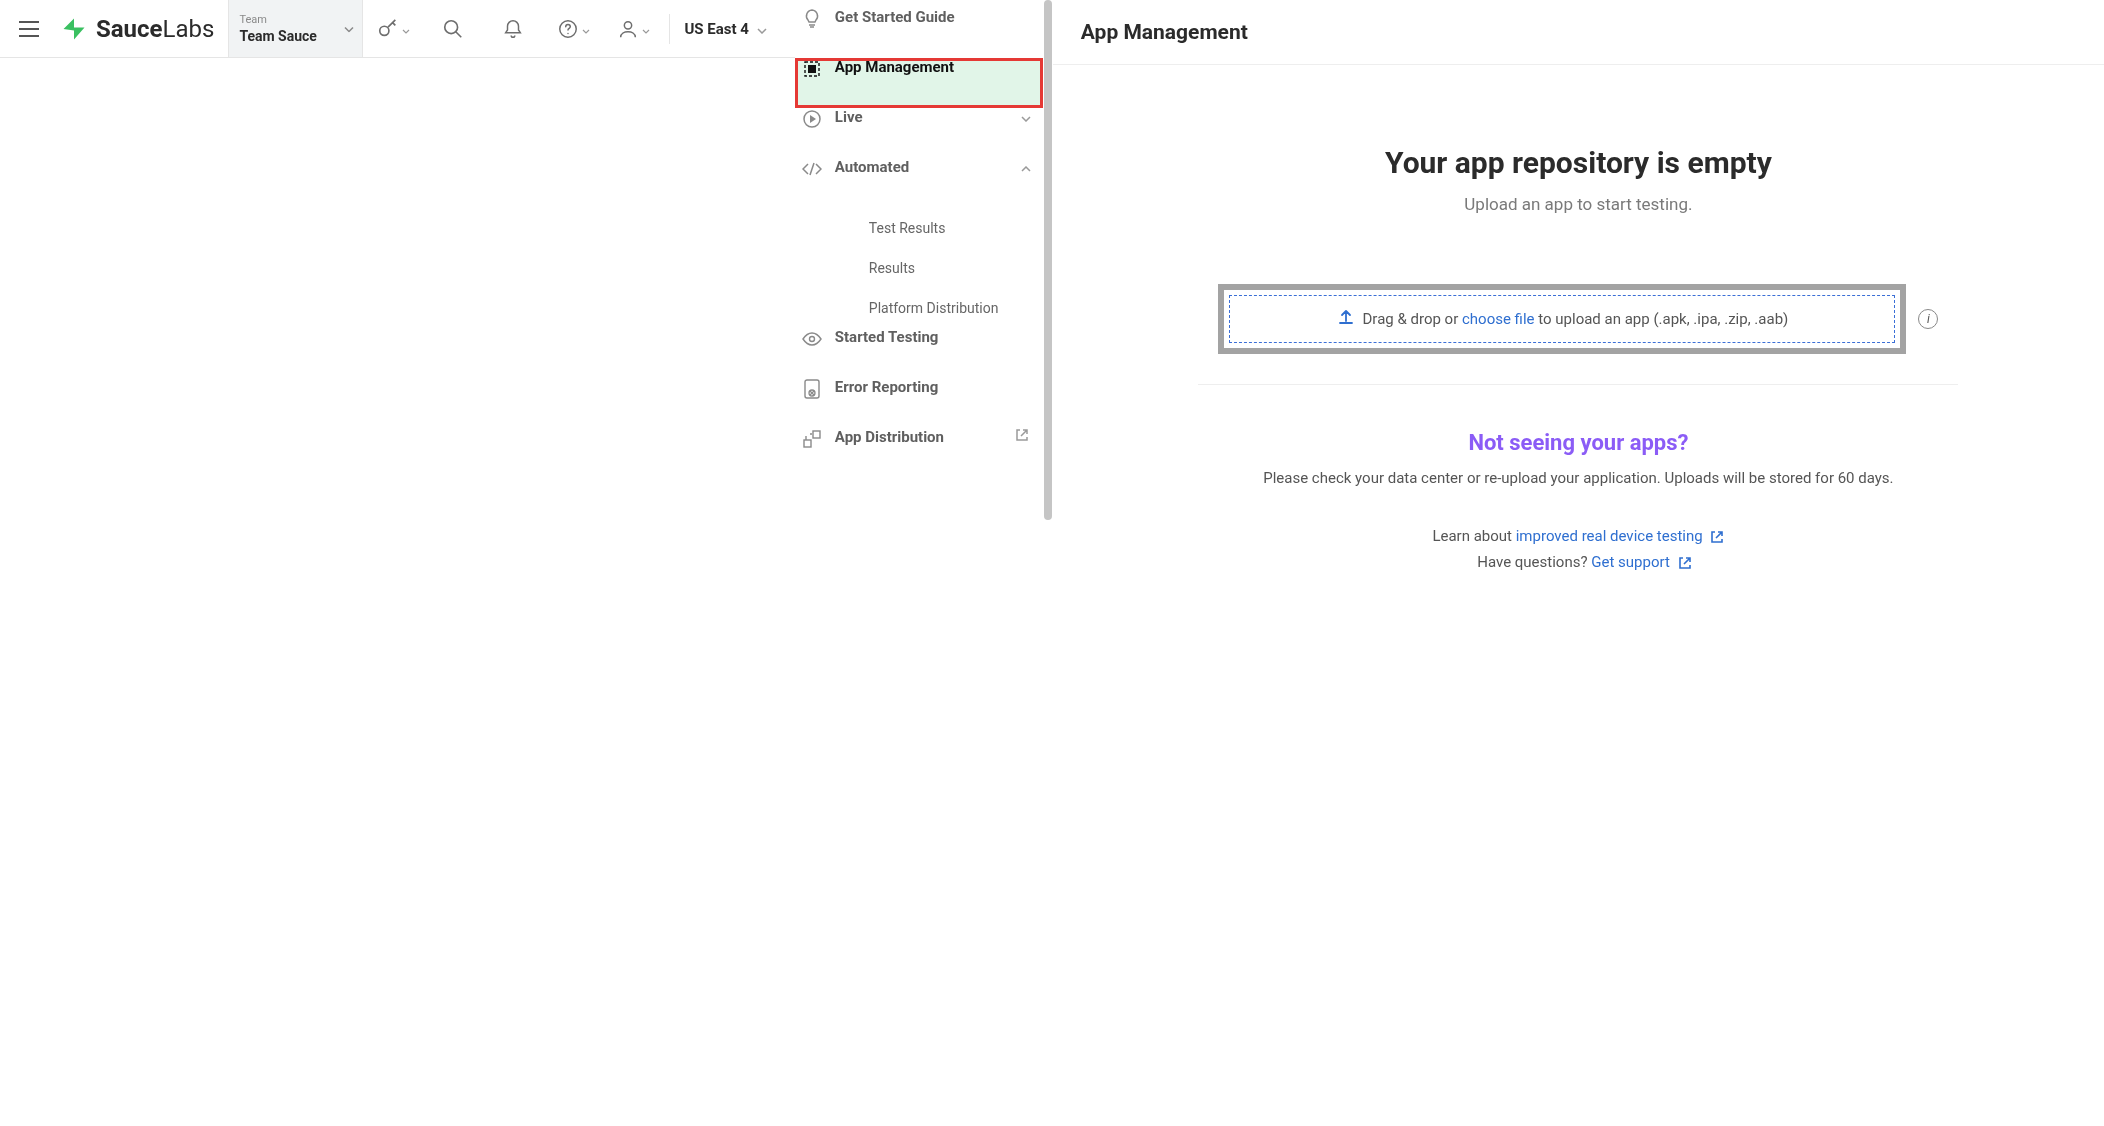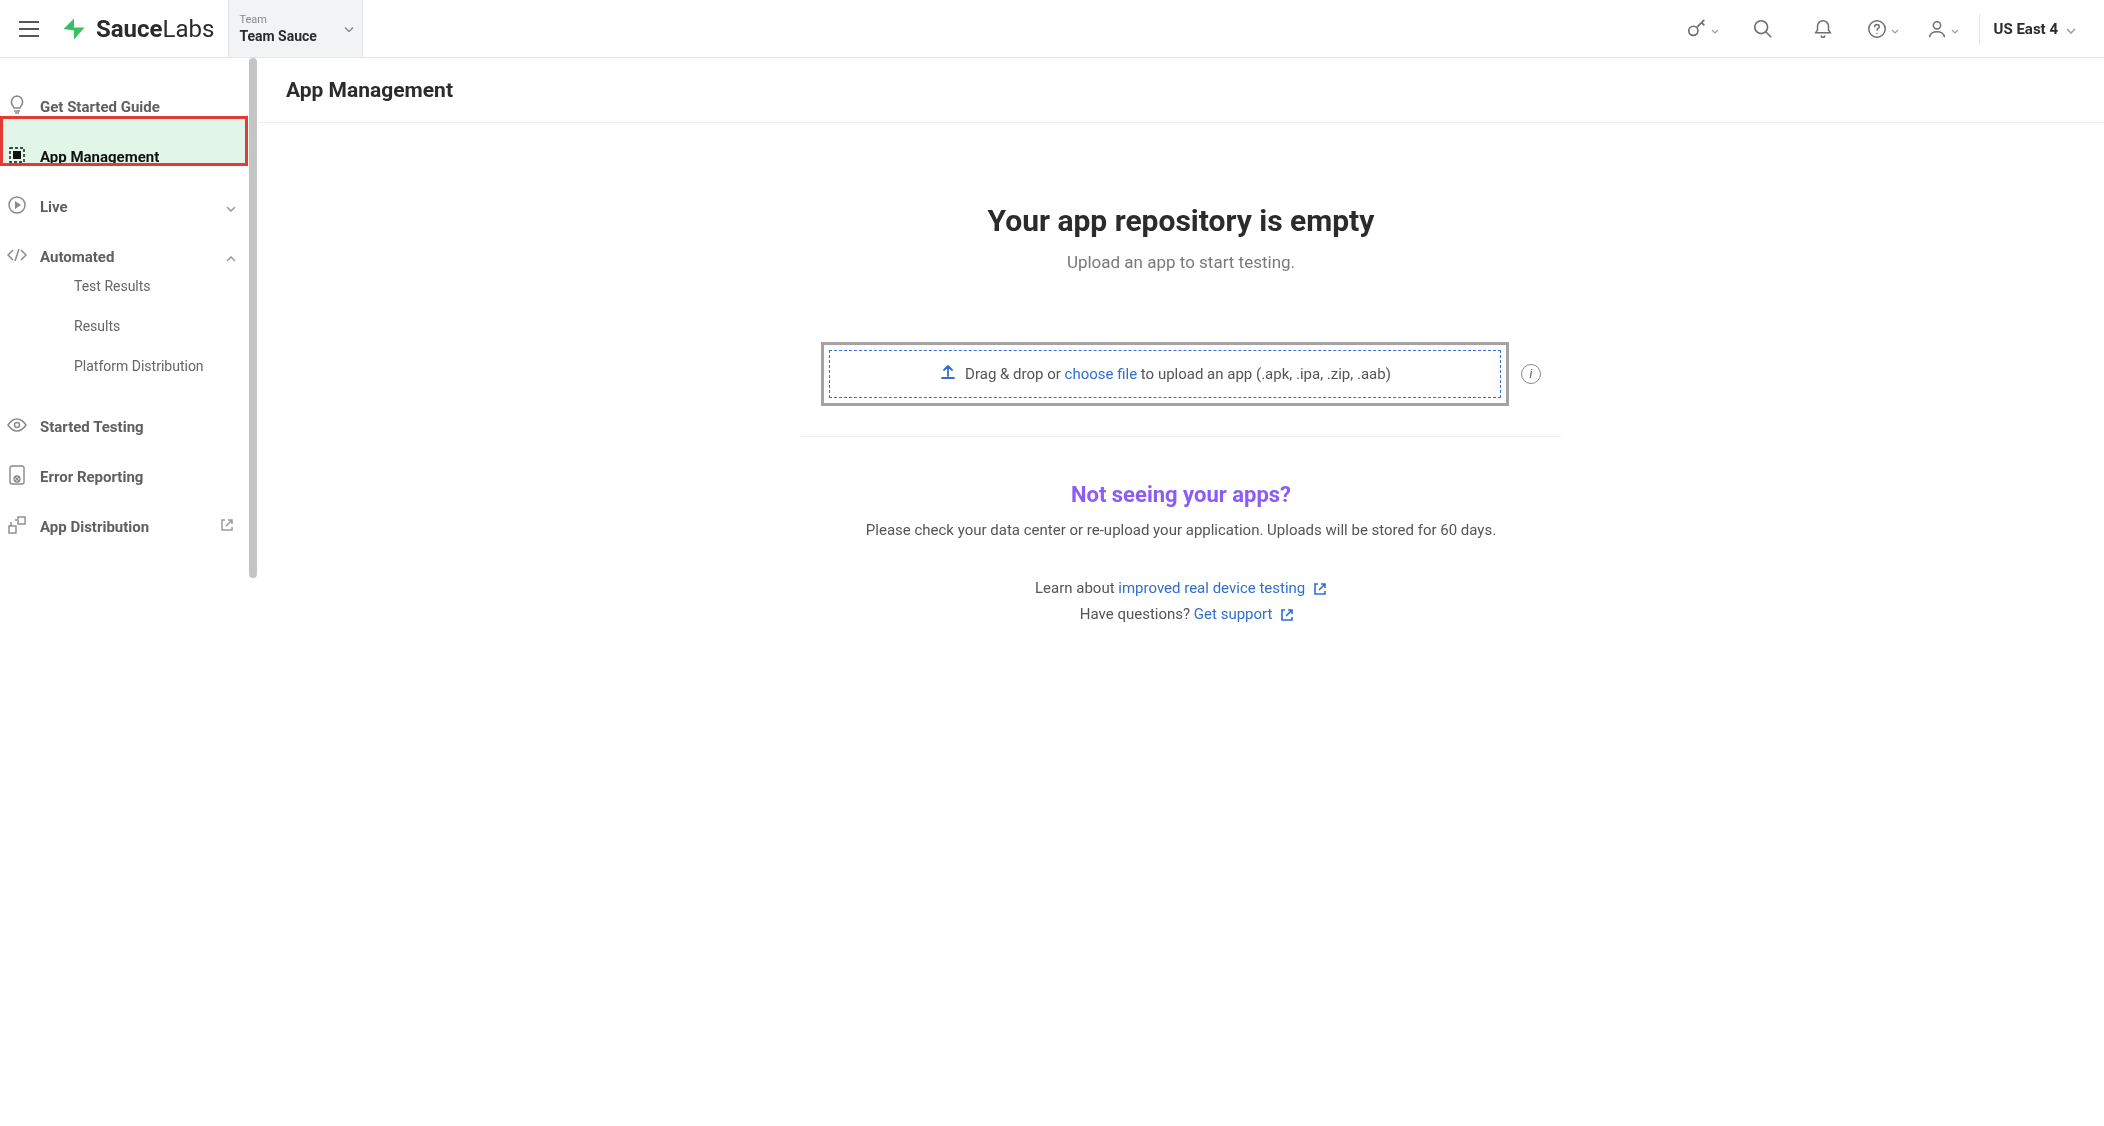--- a/index.html
+++ b/index.html
@@ -1,17 +1,17 @@
 <!DOCTYPE html>
 <html><head>
   <meta charset="utf-8">
   <style>
     * { margin: 0; padding: 0; box-sizing: border-box; font-family: -apple-system, BlinkMacSystemFont, "Segoe UI", Roboto, Helvetica, Arial, sans-serif; }
     body { background: #fff; color: #333; }
-    .app { width: 100%; height: 845px; display: flex; flex-direction: column; }
+    .app { width: 100%; height: 845px; display: flex; }
     
     .header { height: 58px; display: flex; align-items: stretch; border-bottom: 1px solid #e5e5e5; }
     .hamburger { width: 58px; display: flex; align-items: center; justify-content: center; color: #555; }
     .hamburger svg { width: 20px; height: 16px; }
     .logo { display: flex; align-items: center; gap: 8px; padding: 0 14px 0 2px; }
     .logo-mark { display:flex;align-items:center; }
     .logo-text { font-size: 24px; font-weight: 700; color: #2b2b2b; }
     .logo-text .light { font-weight: 400; }
     .team-selector { width: 135px; background: #f1f3f4; border-right: 1px solid #e5e5e5; border-left:1px solid #e5e5e5; display: flex; flex-direction: column; justify-content: center; padding: 0 10px; position:relative; }
     .team-selector .label { font-size: 11px; color: #8a8a8a; }
@@ -20,37 +20,37 @@
     .header-spacer { flex: 1; }
     .header-actions { display: flex; align-items: center; padding-right:20px; }
     .header-icon { width: 60px; display: flex; align-items: center; justify-content: center; color: #6e6e6e; position:relative; }
     .header-icon svg { overflow:visible; }
     .chev-small { margin-left:3px; color:#9a9a9a; }
     .divider-v { width:1px; height:30px; background:#e5e5e5; margin:0 6px;}
     .region { display:flex; align-items:center; font-weight:700; color:#2b2b2b; font-size:15px; padding:0 8px; }
     
     .body { flex:1; display:flex; overflow:hidden; }
     .sidebar { width: 248px; padding-top:8px; }
-    .side-item { display:flex; align-items:flex-end; gap:12px; height:50px; padding:0 6px; font-weight:700; color:#5f5f5f; font-size:15px; position:relative; }
+    .side-item { display:flex; align-items:flex-start; gap:12px; height:50px; padding:0 6px; font-weight:700; color:#5f5f5f; font-size:15px; position:relative; }
     .side-item .ic { width:22px; height:22px; display:flex; align-items:center; justify-content:center; color:#8a8a8a;}
     .side-item.active { background:#e1f5e8; color:#111; }
     .side-item.active .ic { color:#111; }
     .side-item.highlighted-border { outline: 3px solid #e53935; outline-offset:-3px; }
     .side-item .chev-r { position:absolute; right:12px; color:#9a9a9a; }
     .side-sub { padding-left:74px; height:40px; display:flex; align-items:center; font-size:14px; color:#666; }
     .side-item .ext { position:absolute; right:14px; color:#9a9a9a;}
     .scroll-track { width:10px; background:transparent; position:relative; }
     .scroll-thumb { position:absolute; left:1px; top:0; width:8px; height:520px; background:#c5c5c5; border-radius:4px; }
     .main { flex:1; overflow-y:auto; }
     .page-title { padding:20px 28px; font-size:21px; font-weight:700; color:#2b2b2b; border-bottom:1px solid #eee; }
     .empty-state { display:flex; flex-direction:column; align-items:center; padding-top:80px; }
     .empty-title { font-size:30px; font-weight:700; color:#2b2b2b; }
     .empty-sub { font-size:17px; color:#7a7a7a; margin-top:14px; }
     .upload-row { display:flex; align-items:center; width:100%; max-width:720px; margin-top:70px; gap:12px; }
-    .highlight-box { padding:5px; border:3px solid #a3a3a3; flex:1; }
+    .highlight-box { padding:5px; border:6px solid #a3a3a3; flex:1; }
     .dropzone { border:1.5px dashed #3b6fd6; height:48px; display:flex; align-items:center; justify-content:center; font-size:15px; color:#555; gap:8px; }
     .dropzone .link { color:#2f6fd0; }
     .info-ic { width:20px;height:20px; border:1.5px solid #888; border-radius:50%; display:flex;align-items:center;justify-content:center; font-family:Georgia,serif; font-style:italic; font-size:12px; color:#555; }
     .divider-h { height:1px; background:#eee; width:100%; max-width:760px; margin-top:30px;}
     .notseen { margin-top:45px; font-size:22px; font-weight:700; color:#8b5cf6;}
     .notseen-sub { margin-top:14px; font-size:15px; color:#555; text-align:center;}
     .learn-line { margin-top:40px; font-size:15px; color:#555;}
     .learn-line a { color:#2f6fd0; text-decoration:none; }
     .ext-ic { display:inline-flex; vertical-align:middle; margin-left:4px; color:#2f6fd0;}
     .support-line { margin-top:8px; font-size:15px; color:#555;margin-left:12px;}

